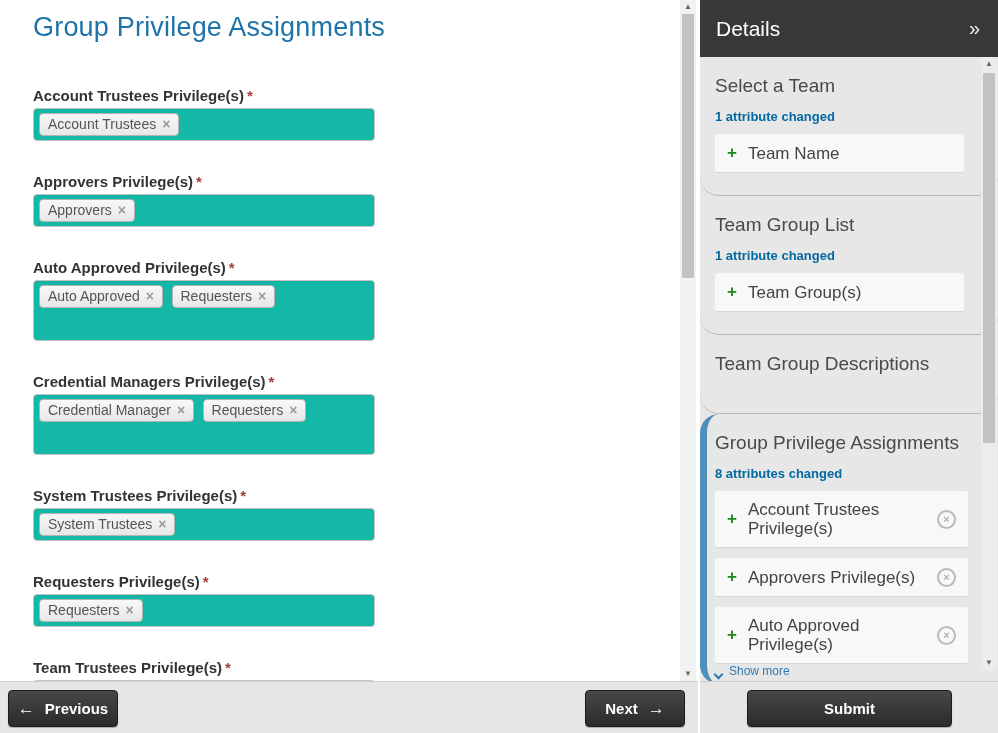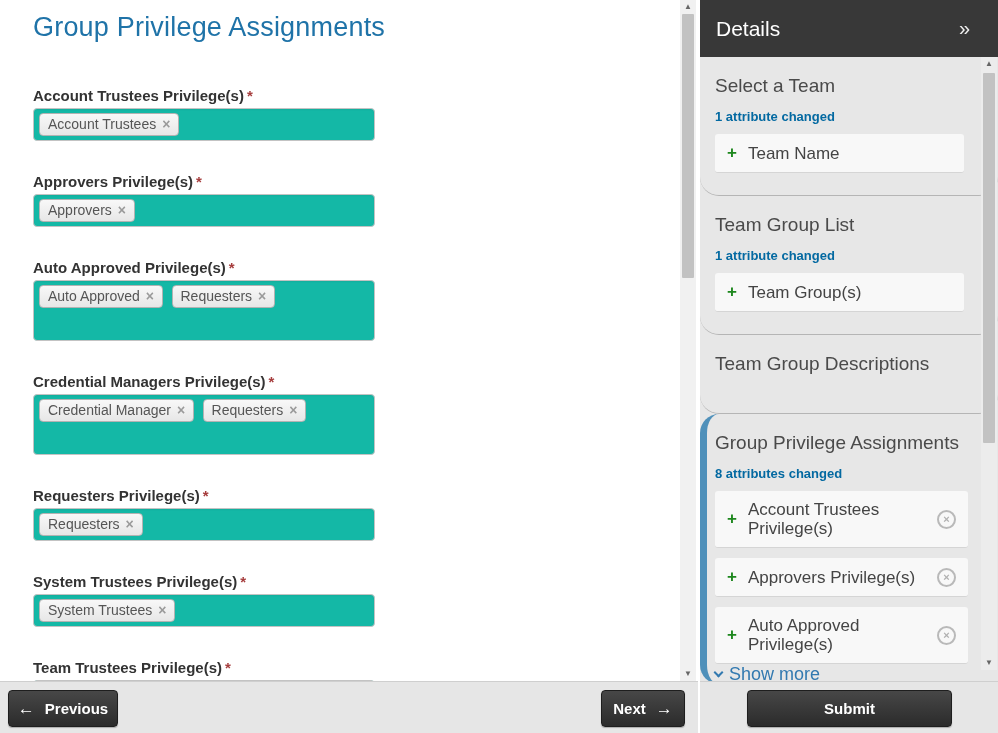--- a/index.html
+++ b/index.html
@@ -55,21 +55,21 @@
   }
   .vscroll-main .scroll-thumb { top:14px; height:264px; }
 
   
   .sidebar {
     position:absolute; left:700px; top:0; width:298px; height:681px;
     background:#e7e7e7; overflow:hidden;
   }
   .sidebar-header {
     height:57px; background:#383838; color:#fff; display:flex;
-    align-items:center; justify-content:space-between; padding:0 28px 0 16px;
+    align-items:center; justify-content:space-between; padding:0 18px 0 16px;
   }
   .sidebar-title { font-size:21px; font-weight:400; }
   .collapse-icon { font-size:20px; cursor:pointer; color:#f0f0f0; }
   .sidebar-body { position:relative; height:624px; }
 
   .side-section {
     padding:18px 34px 22px 15px; border-bottom:1px solid #b5b5b5;border-radius:19px;
   }
   .side-section.no-items { padding-bottom:38px; }
   .side-section.active {
@@ -84,22 +84,22 @@
     border-bottom:1px solid #d5d5d5; cursor:pointer;
   }
   .plus-icon { color:#1d871d; font-weight:bold; font-size:17px; margin-right:11px; flex:0 0 auto; }
   .attr-label { font-size:17px; color:#444; line-height:19px; }
   .circle-x {
     margin-left:auto; flex:0 0 auto; width:19px; height:19px; border-radius:50%;
     border:2px solid #b9b9b9; color:#b0b0b0; font-size:11px; font-weight:bold;
     display:flex; align-items:center; justify-content:center; cursor:pointer;
   }
   .show-more {
-    font-size:18px; color:#3279b0; cursor:pointer;
-    display:flex; align-items:center;
+    font-size:12px; color:#3279b0; cursor:pointer;
+    display:flex; align-items:flex-end;
   }
   .chevron-down {
     width:7px; height:7px; border-right:2px solid #3279b0; border-bottom:2px solid #3279b0;
     transform:rotate(45deg); margin-right:7px; margin-top:-4px;
   }
 
   .vscroll-side { right:1px; top:0; height:613px; background:#ececec; }
   .vscroll-side .scroll-thumb { top:16px; height:370px; }
 
   
@@ -111,21 +111,21 @@
   .footer-side { left:700px; width:298px; }
   .btn {
     position:absolute; top:8px; height:37px;
     background:linear-gradient(#474747,#2b2b2b); color:#fff;
     border:1px solid #1e1e1e; border-radius:4px;
     font-family:inherit; font-size:15px; font-weight:bold;
     display:flex; align-items:center; justify-content:center; gap:10px;
     cursor:pointer; box-shadow:0 1px 1px rgba(0,0,0,0.25);
   }
   .btn-prev { left:8px; width:110px; }
-  .btn-next { right:13px; width:84px; }
+  .btn-next { right:13px; width:100px; }
   .btn-submit { left:47px; width:205px; }
   .btn-arrow { font-size:17px; font-weight:bold; line-height:1; }
 </style>
 </head>
 <body>
 
 <div class="main-panel">
   <div class="main-content">
     <div class="page-title">Group Privilege Assignments</div>
 
@@ -153,30 +153,30 @@
 
     <div class="field">
       <div class="field-label"><span>Credential Managers Privilege(s)</span><span class="req">*</span></div>
       <div class="tag-input tall">
         <span class="tag"><span>Credential Manager</span><span class="tag-x">×</span></span>
         <span class="tag"><span>Requesters</span><span class="tag-x">×</span></span>
       </div>
     </div>
 
     <div class="field">
+      <div class="field-label"><span>System Trustees Privilege(s)</span><span class="req">*</span></div>
+      <div class="tag-input">
+        <span class="tag"><span>System Trustees</span><span class="tag-x">×</span></span>
+      </div>
+    </div>
+
+    <div class="field">
       <div class="field-label"><span>Requesters Privilege(s)</span><span class="req">*</span></div>
       <div class="tag-input">
         <span class="tag"><span>Requesters</span><span class="tag-x">×</span></span>
-      </div>
-    </div>
-
-    <div class="field">
-      <div class="field-label"><span>System Trustees Privilege(s)</span><span class="req">*</span></div>
-      <div class="tag-input">
-        <span class="tag"><span>System Trustees</span><span class="tag-x">×</span></span>
       </div>
     </div>
 
     <div class="field">
       <div class="field-label"><span>Team Trustees Privilege(s)</span><span class="req">*</span></div>
       <div class="tag-input">
         
       </div>
     </div>
   </div>

